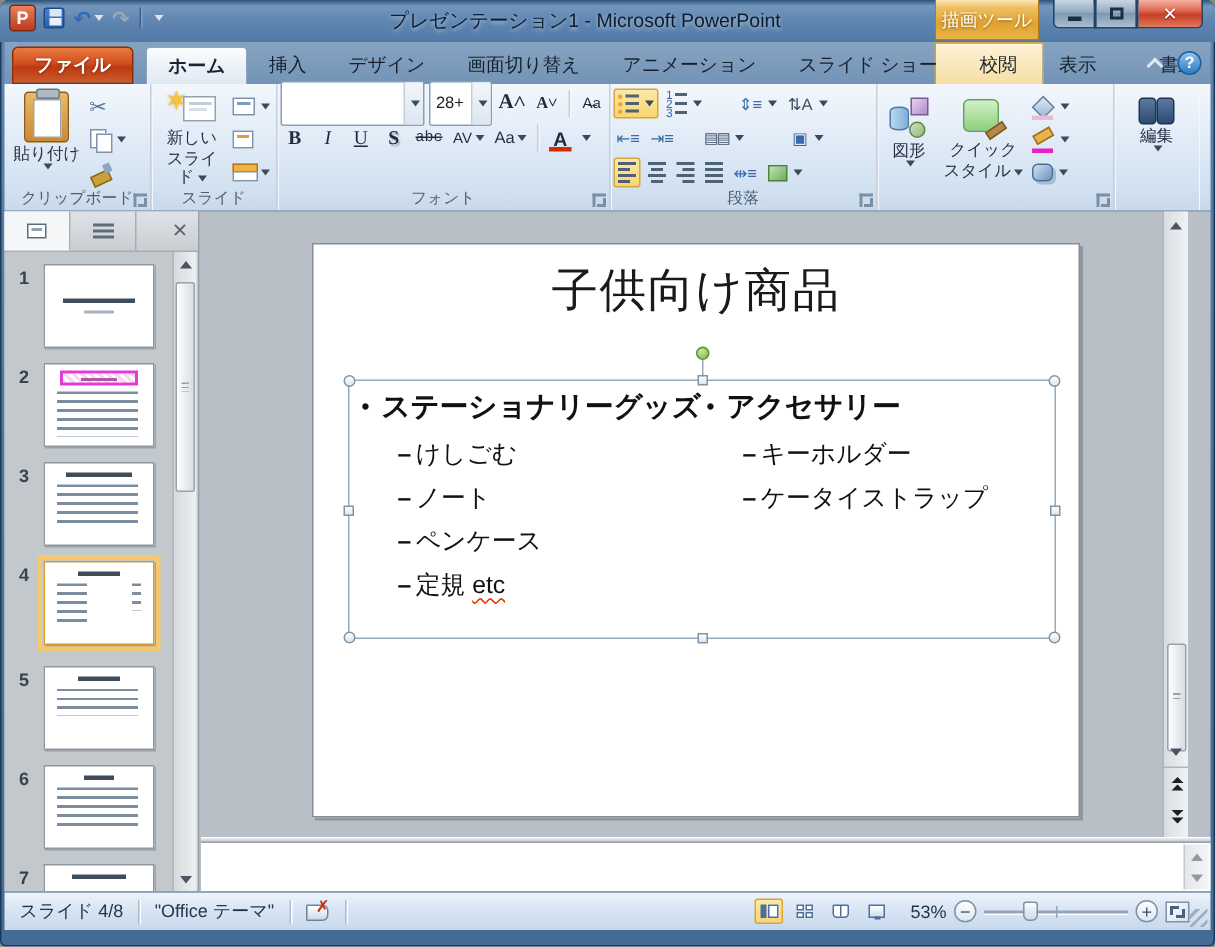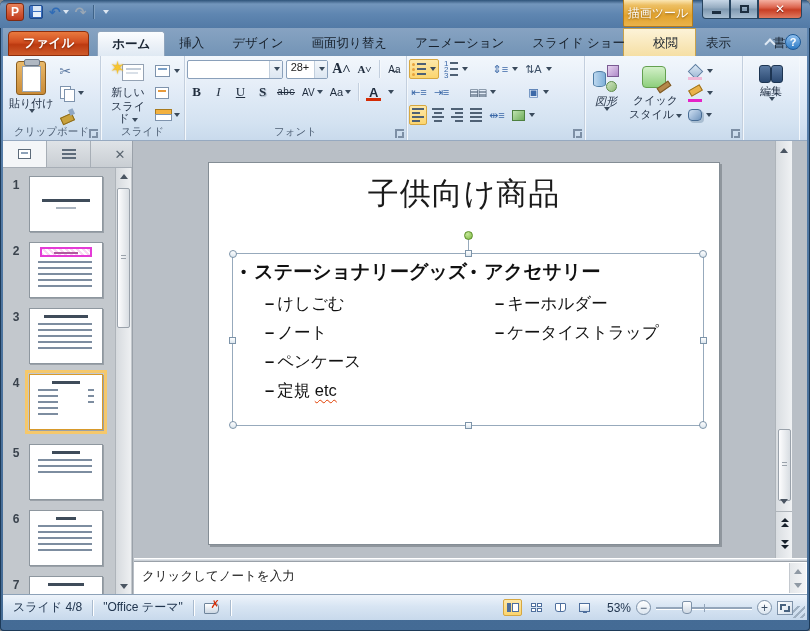--- a/index.html
+++ b/index.html
@@ -99,21 +99,21 @@
   .spark { position:absolute; left:-2px; top:-4px; color:#f7c52c; font-size:18px; text-shadow:0 0 2px #c78f10; }
   .layout-ic { width:15px; height:12px; border:1px solid #7e93ad; background:#fff; position:relative; }
   .layout-ic:before { content:""; position:absolute; left:2px; top:2px; right:2px; height:2px; background:#7ba0c8; }
   .reset-ic { width:14px; height:12px; position:relative; background:#fff; border:1px solid #7e93ad; }
   .reset-ic:before { content:""; position:absolute; left:2px; top:2px; width:8px; height:2px; background:#e79a3c; }
   .section-ic { width:15px; height:12px; position:relative; }
   .section-ic:before { content:""; position:absolute; left:0; top:0; width:15px; height:5px; background:#f3b13f; border:1px solid #a87a1e; }
   .section-ic:after { content:""; position:absolute; left:0; bottom:0; width:15px; height:5px; background:#fff; border:1px solid #7e93ad; }
 
   
-  .combo { height:19px; background:#fff; border:1px solid #8aa0ba; border-radius:2px; display:flex; font-size:11px; color:#222; }
+  .combo { height:30px; background:#fff; border:1px solid #8aa0ba; border-radius:2px; display:flex; align-items:center; font-size:11px; color:#222; }
   .combo .val { flex:1; padding:0 4px; }
   .combo .arrow { width:13px; height:100%; border-left:1px solid #c2cfdd; display:flex; align-items:center; justify-content:center; background:linear-gradient(180deg,#f2f6fa,#dce6f1); }
   .fbtn { min-width:19px; height:19px; display:flex; align-items:center; justify-content:center; font-size:13px; color:#1f2c3d; border-radius:2px; padding:0 2px; }
   .serif { font-family:"Liberation Serif","DejaVu Serif",serif; }
   .fc-A { position:relative; font-weight:bold; }
   .fc-A:after { content:""; position:absolute; left:2px; right:2px; bottom:1px; height:3px; background:#d42b04; }
   .vsep { width:1px; height:18px; background:#c3cfde; box-shadow:1px 0 0 #f4f8fc; margin:0 2px; }
 
   
   .bars { display:flex; flex-direction:column; gap:2px; }
@@ -278,20 +278,21 @@
           <span class="dd light"></span>
         </div>
       <div class="qat-btn">
           <span class="redo-glyph">↷</span>
         </div>
       <div class="qat-sep"></div>
       <div class="qat-btn">
           <span class="dd light"></span>
         </div>
     </div>
+    <div id="window-title">プレゼンテーション1 - Microsoft PowerPoint</div>
     <div class="ctx-label">描画ツール</div>
     <div class="winbtns">
       <div class="winbtn min">
           <span class="glyph-min"></span>
         </div>
       <div class="winbtn">
           <span class="glyph-max"></span>
         </div>
       <div class="winbtn close">
           <span class="glyph-close">✕</span>
@@ -506,26 +507,27 @@
             </div>
           <div class="sbtn">
               <span style="font-size:11px;color:#3c69a8;">⇹≡</span>
             </div>
           <div class="sbtn">
               <span style="width:13px;height:11px;background:linear-gradient(135deg,#bfe3b0,#6fae5a);border:1px solid #4d8040;display:inline-block;"></span>
               <span class="dd"></span>
             </div>
         </div>
       </div>
+      <div class="glabel">段落</div>
       <div class="launcher"></div>
     </div>
 
     <div class="rgroup" style="width:158px;">
       <div style="display:flex;">
-        <div class="bigbtn" style="padding-top:5px;font-style:italic;">
+        <div class="bigbtn" style="padding-top:5px;">
           <div class="shapes-ic">
               <span class="cyl"></span>
               <span class="sq"></span>
               <span class="ci"></span>
             </div>
           <span class="cap">図形</span>
           <span class="dd"></span>
         </div>
         <div class="bigbtn" style="padding-top:6px;">
           <div class="qstyle-ic">
@@ -722,21 +724,20 @@
           </div>
         <div class="nav-btn" style="top:394px;">
             <span class="t2 dn2"></span>
             <span class="t2 dn2"></span>
           </div>
       </div>
     </div>
 
     <div id="notes-splitter"></div>
     <div id="notes">
-      <div id="notes-text">クリックしてノートを入力</div>
       <div id="notes-sb">
         <div class="sb-btn" style="top:0;left:0;">
             <span class="tri-up" style="border-bottom-color:#8f99a4;"></span>
           </div>
         <div class="sb-btn" style="bottom:0;left:0;">
             <span class="tri-down" style="border-top-color:#8f99a4;"></span>
           </div>
       </div>
     </div>
   </div>

